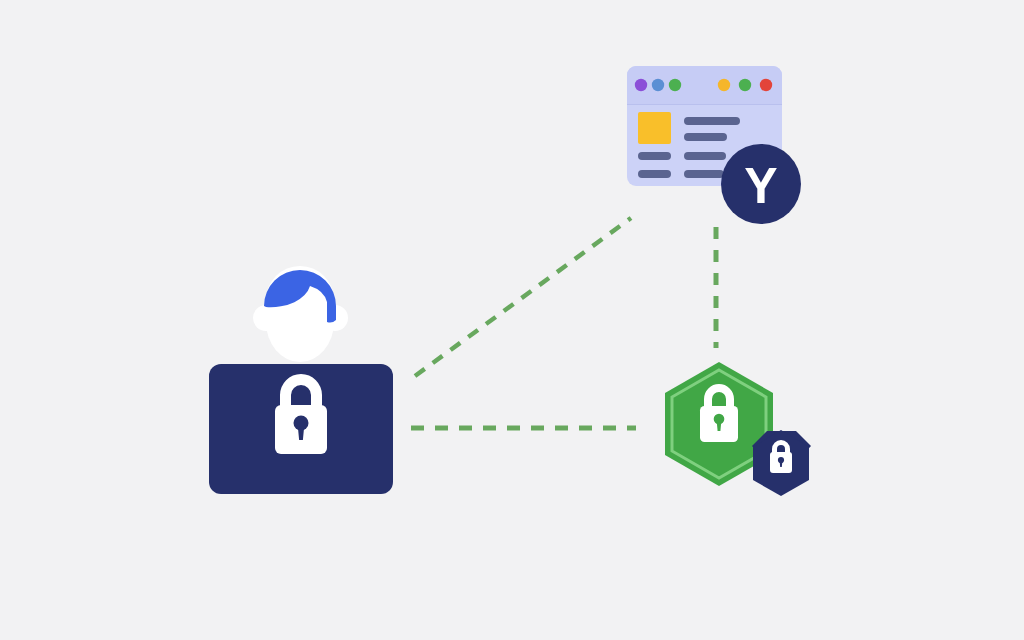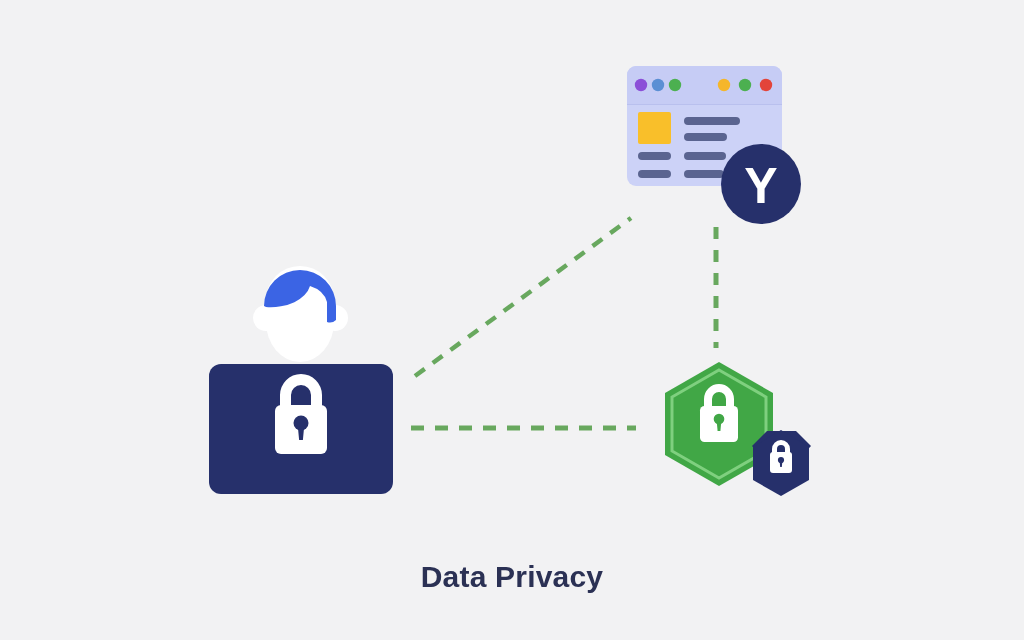--- a/index.html
+++ b/index.html
@@ -134,15 +134,14 @@
         <path d="M772 454 v-5 a9 9 0 0 1 18 0 v5
                  h-5 v-5 a4 4 0 0 0 -8 0 v5 z" fill="#ffffff"></path>
         <rect x="770" y="452" width="22" height="21" rx="3" ry="3" fill="#ffffff"></rect>
         <circle cx="781" cy="460" r="3.1" fill="#26306b"></circle>
         <path d="M779.5 460 h3 l-0.7 7 h-1.6 z" fill="#26306b"></path>
       </g>
     </g>
 
   </svg>
 
-  <div class="caption">Data Privacy</div>
 
 </div>
 
 </body></html>

